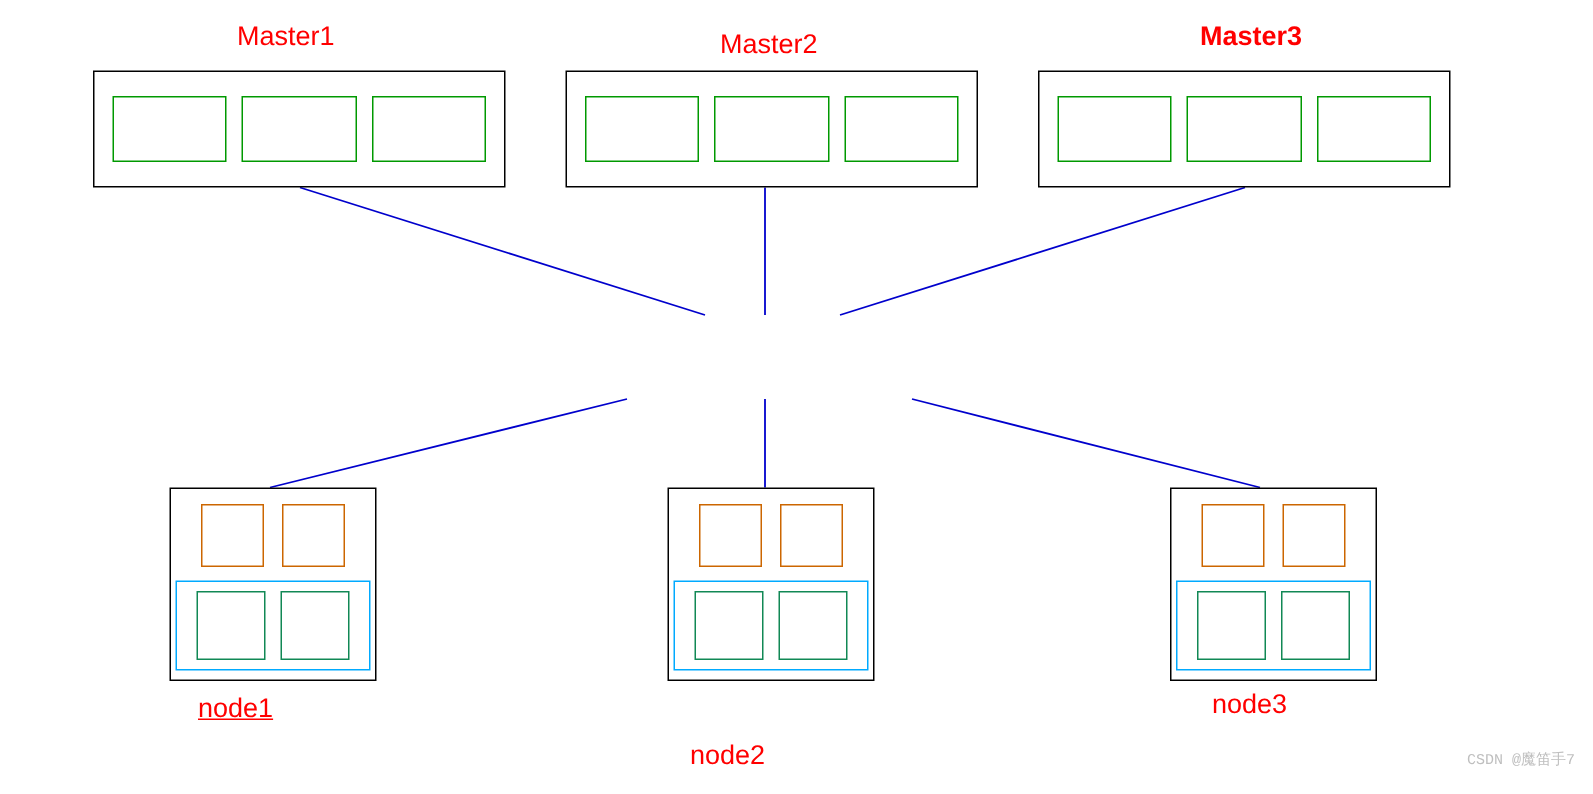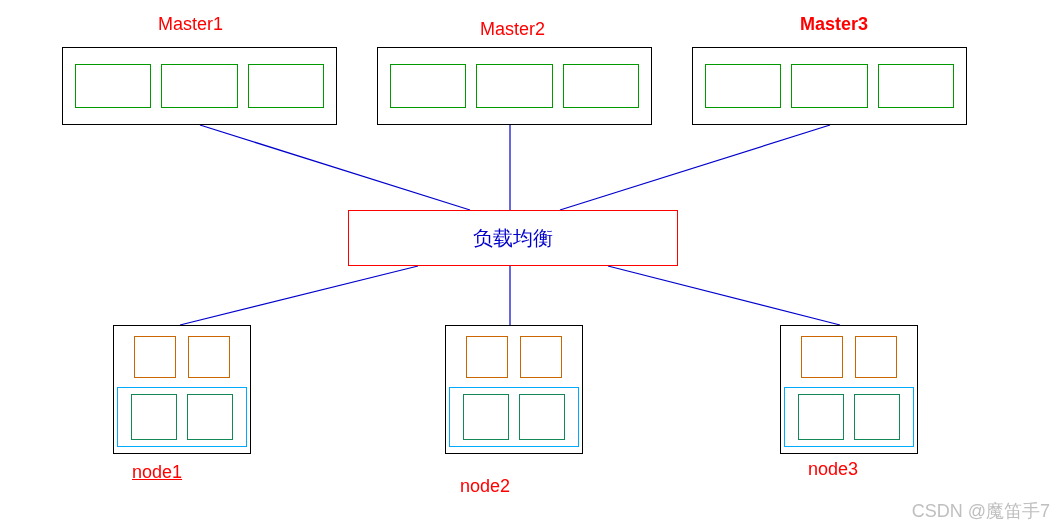--- a/index.html
+++ b/index.html
@@ -15,21 +15,21 @@
     
     .node-box { position: absolute; border: 1.6px solid #000; width: 138px; height: 129px; }
     .node-top { position: absolute; top: 10px; left: 0; right: 0; height: 44px; display: flex; justify-content: center; gap: 12px; }
     .node-top-slot { width: 42px; height: 42px; border: 1.4px solid #cc6600; }
     .node-bottom { position: absolute; bottom: 6px; left: 3px; right: 3px; height: 60px; border: 1.4px solid #00aaff; display: flex; justify-content: center; align-items: center; gap: 10px; }
     .node-bottom-slot { width: 46px; height: 46px; border: 1.4px solid #118855; }
     
     svg.lines { position: absolute; inset: 0; width: 1062px; height: 529px; pointer-events: none; }
     svg.lines line { stroke: #0000cc; stroke-width: 1.2; }
     
-    .watermark { position: absolute; right: 12px; bottom: 6px; color: #bfbfbf; font-size: 18px; }
+    .watermark { position: absolute; right: 12px; bottom: 16px; color: #bfbfbf; font-size: 10px; font-family: Liberation Mono, monospace; }
   </style>
 </head>
 <body>
 
 <div class="canvas">
 
   <svg class="lines">
     <line x1="200" y1="125" x2="470" y2="210"></line>
     <line x1="510" y1="125" x2="510" y2="210"></line>
     <line x1="830" y1="125" x2="560" y2="210"></line>
@@ -51,23 +51,20 @@
     <div class="master-slot"></div>
     <div class="master-slot"></div>
     <div class="master-slot"></div>
   </div>
   <div class="master-box" style="left:692px; top:47px;">
     <div class="master-slot"></div>
     <div class="master-slot"></div>
     <div class="master-slot"></div>
   </div>
 
-  <div class="lb-box" style="left:348px; top:210px;">
-    <span>负载均衡</span>
-  </div>
 
   <div class="node-box" style="left:113px; top:325px;">
     <div class="node-top">
       <div class="node-top-slot"></div>
       <div class="node-top-slot"></div>
     </div>
     <div class="node-bottom">
       <div class="node-bottom-slot"></div>
       <div class="node-bottom-slot"></div>
     </div>
@@ -87,17 +84,17 @@
       <div class="node-top-slot"></div>
       <div class="node-top-slot"></div>
     </div>
     <div class="node-bottom">
       <div class="node-bottom-slot"></div>
       <div class="node-bottom-slot"></div>
     </div>
   </div>
 
   <div class="label" style="left:132px; top:462px;text-decoration:underline;">node1</div>
-  <div class="label" style="left:460px; top:476px;text-align:right;">node2</div>
+  <div class="label" style="left:460px; top:493px;text-align:right;">node2</div>
   <div class="label" style="left:808px; top:459px;">node3</div>
 
   <div class="watermark">CSDN @魔笛手7</div>
 </div>
 
 </body></html>

